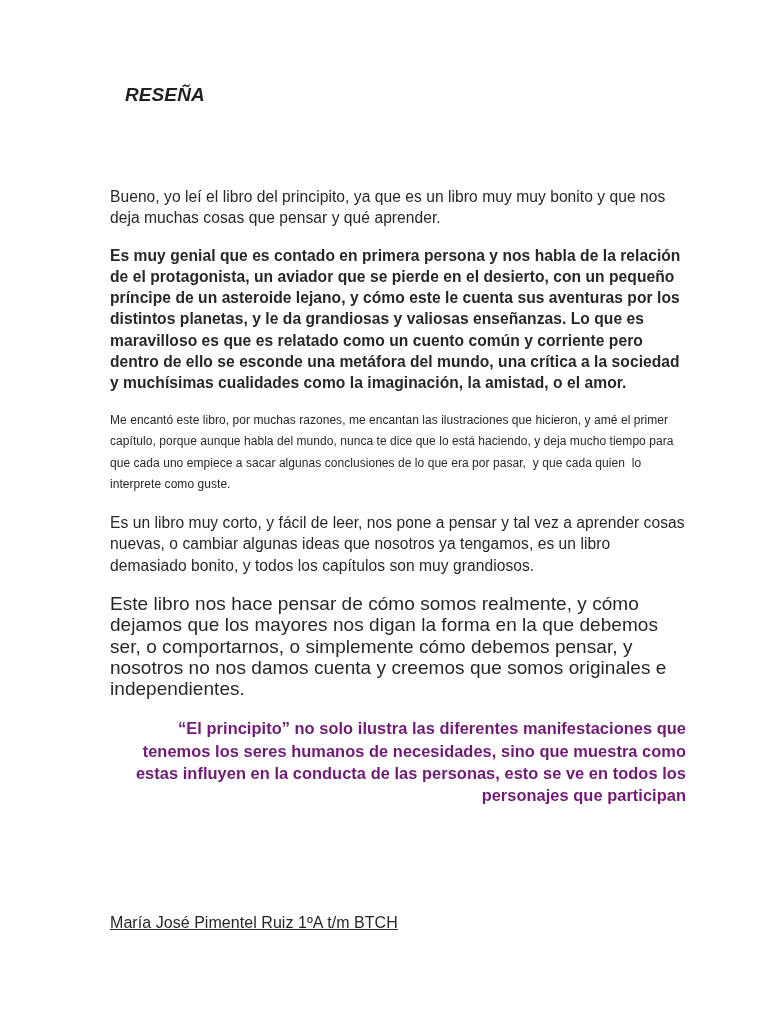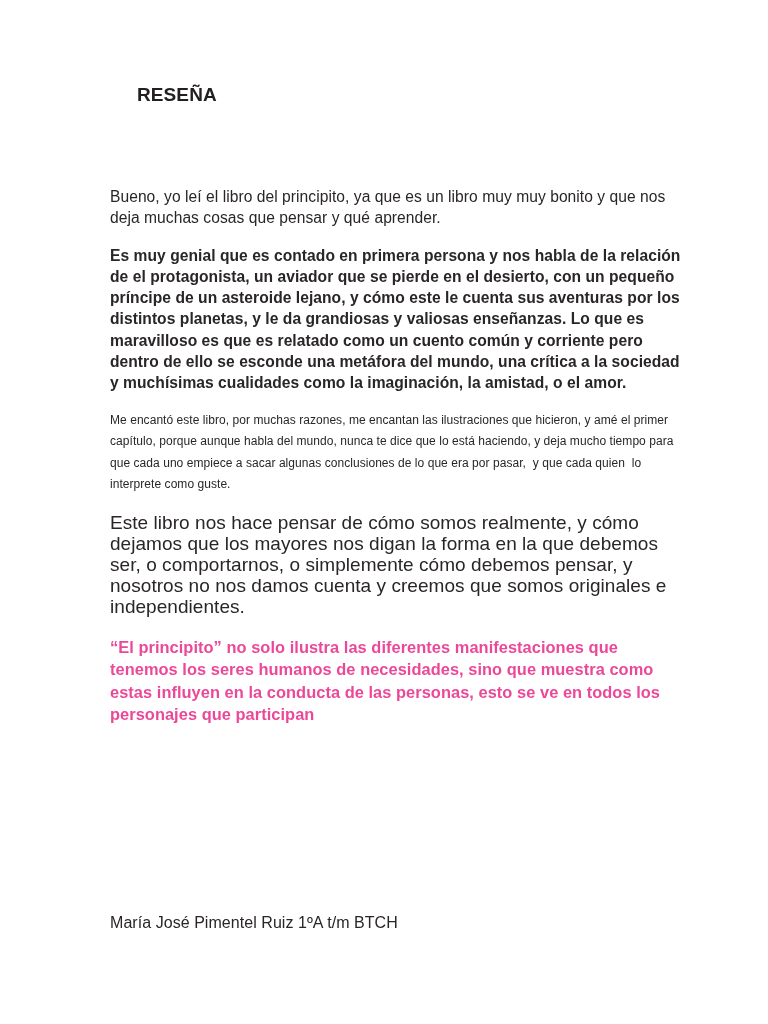--- a/index.html
+++ b/index.html
@@ -20,23 +20,24 @@
     position: relative;
     width: 768px;
     height: 1024px;
     background: #ffffff;
     box-sizing: border-box;
   }
 
   
   .heading-block {
     position: absolute;
-    left: 16px;
+    left: 4px;
     top: 84px;
     width: 704px;
+    font-style: italic;
   }
   .title-main {
     font-size: 19px;
     font-weight: bold;
     line-height: 22px;
     margin-left: 121px;
     letter-spacing: 0.1px;
     white-space: pre;
   }
   .title-sub {
@@ -71,48 +72,51 @@
   
   p.p1 { font-size: 15.6px; line-height: 21.3px; margin-bottom: 16px; }
   p.p2 { font-size: 15.6px; line-height: 21.3px; margin-bottom: 16px; font-weight: bold; }
   p.p3 { font-size: 12px; line-height: 21.5px; margin-bottom: 16px; }
   p.p4 { font-size: 15.6px; line-height: 21.5px; margin-bottom: 17px; }
   p.p5 { font-size: 19px; line-height: 21.2px; margin-bottom: 18px; }
   p.p6 {
     font-size: 16.4px;
     line-height: 22.4px;
     font-weight: 600;
-    color: #ec4899;
+    color: #701a75;
     margin-bottom: 0;
+    text-align: right;
   }
 
   
   .signature {
     position: absolute;
     left: 110px;
     top: 913px;
     font-size: 16px;
     line-height: 20px;
     color: #2a2628;
     white-space: pre;
     letter-spacing: 0.05px;
+    text-decoration: underline;
   }
 </style>
 </head>
 <body>
 
 <div class="page">
 
   <div class="heading-block">
     <div class="title-main">RESEÑA</div>
   </div>
 
   <div class="body-wrap">
     <p class="para p1">Bueno, yo leí el libro del principito, ya que es un libro muy muy bonito y que nos deja muchas cosas que pensar y qué aprender.</p>
     <p class="para p2">Es muy genial que es contado en primera persona y nos habla de la relación de el protagonista, un aviador que se pierde en el desierto, con un pequeño príncipe de un asteroide lejano, y cómo este le cuenta sus aventuras por los distintos planetas, y le da grandiosas y valiosas enseñanzas. Lo que es maravilloso es que es relatado como un cuento común y corriente pero dentro de ello se esconde una metáfora del mundo, una crítica a la sociedad y muchísimas cualidades como la imaginación, la amistad, o el amor.</p>
     <p class="para p3">Me encantó este libro, por muchas razones, me encantan las ilustraciones que hicieron, y amé el primer capítulo, porque aunque habla del mundo, nunca te dice que lo está haciendo, y deja mucho tiempo para que cada uno empiece a sacar algunas conclusiones de lo que era por pasar,  y que cada quien  lo interprete como guste.</p>
+    <p class="para p4">Es un libro muy corto, y fácil de leer, nos pone a pensar y tal vez a aprender cosas nuevas, o cambiar algunas ideas que nosotros ya tengamos, es un libro demasiado bonito, y todos los capítulos son muy grandiosos.</p>
     <p class="para p5">Este libro nos hace pensar de cómo somos realmente, y cómo dejamos que los mayores nos digan la forma en la que debemos ser, o comportarnos, o simplemente cómo debemos pensar, y nosotros no nos damos cuenta y creemos que somos originales e independientes.</p>
     <p class="para p6">“El principito” no solo ilustra las diferentes manifestaciones que tenemos los seres humanos de necesidades, sino que muestra como estas influyen en la conducta de las personas, esto se ve en todos los personajes que participan</p>
   </div>
 
   <div class="signature">María José Pimentel Ruiz 1ºA t/m BTCH</div>
 
 </div>
 
 </body></html>

